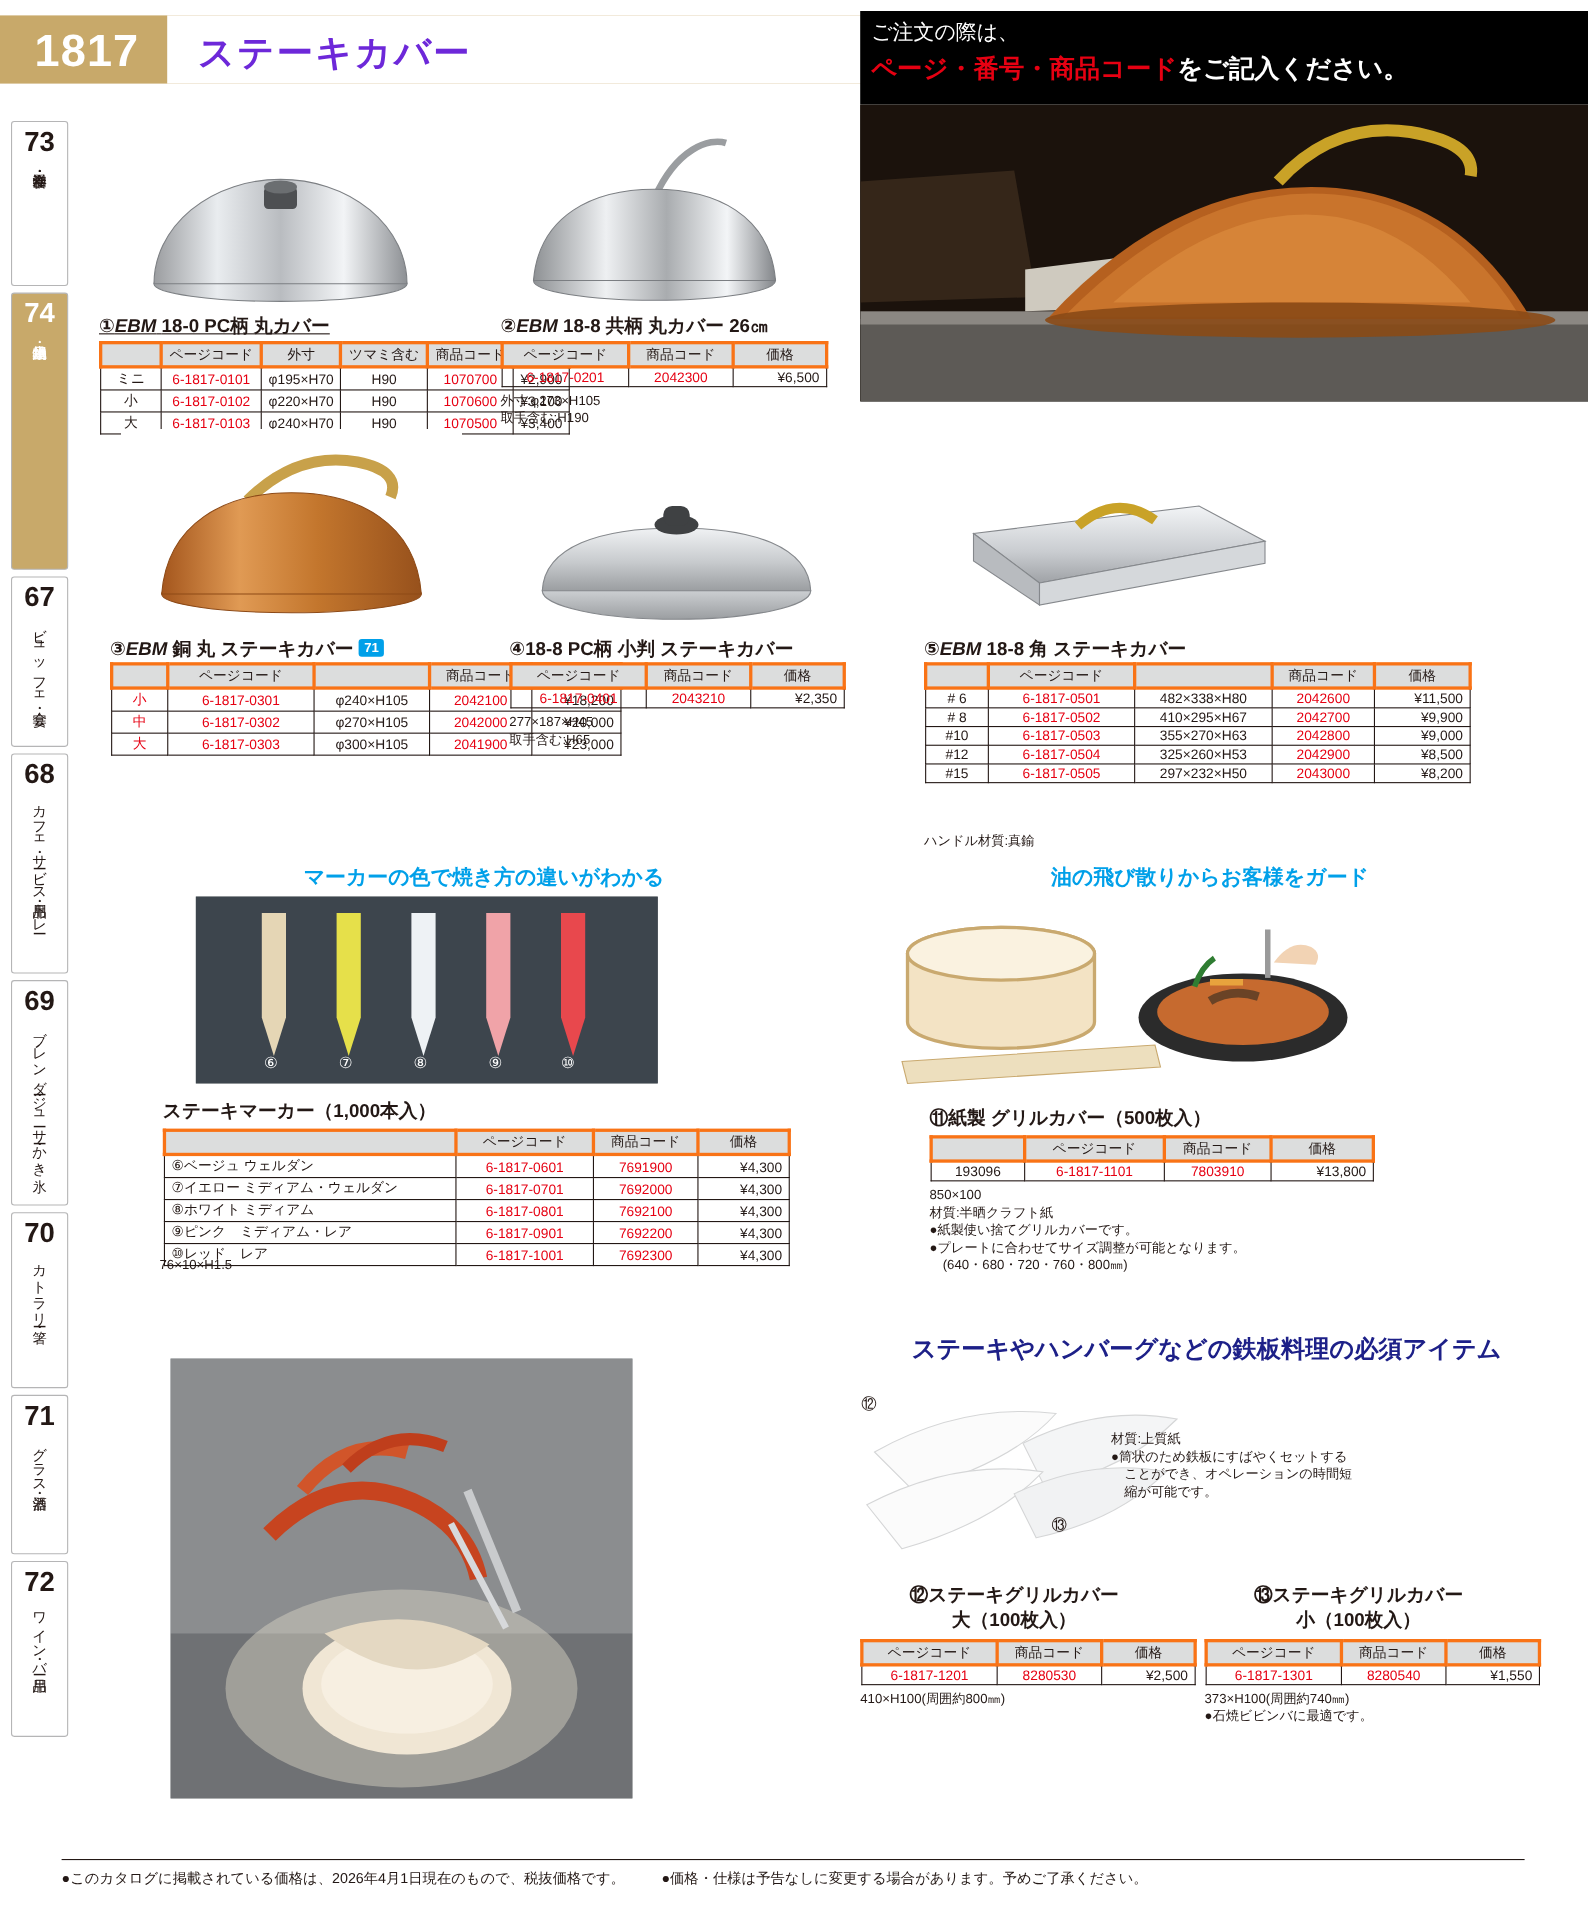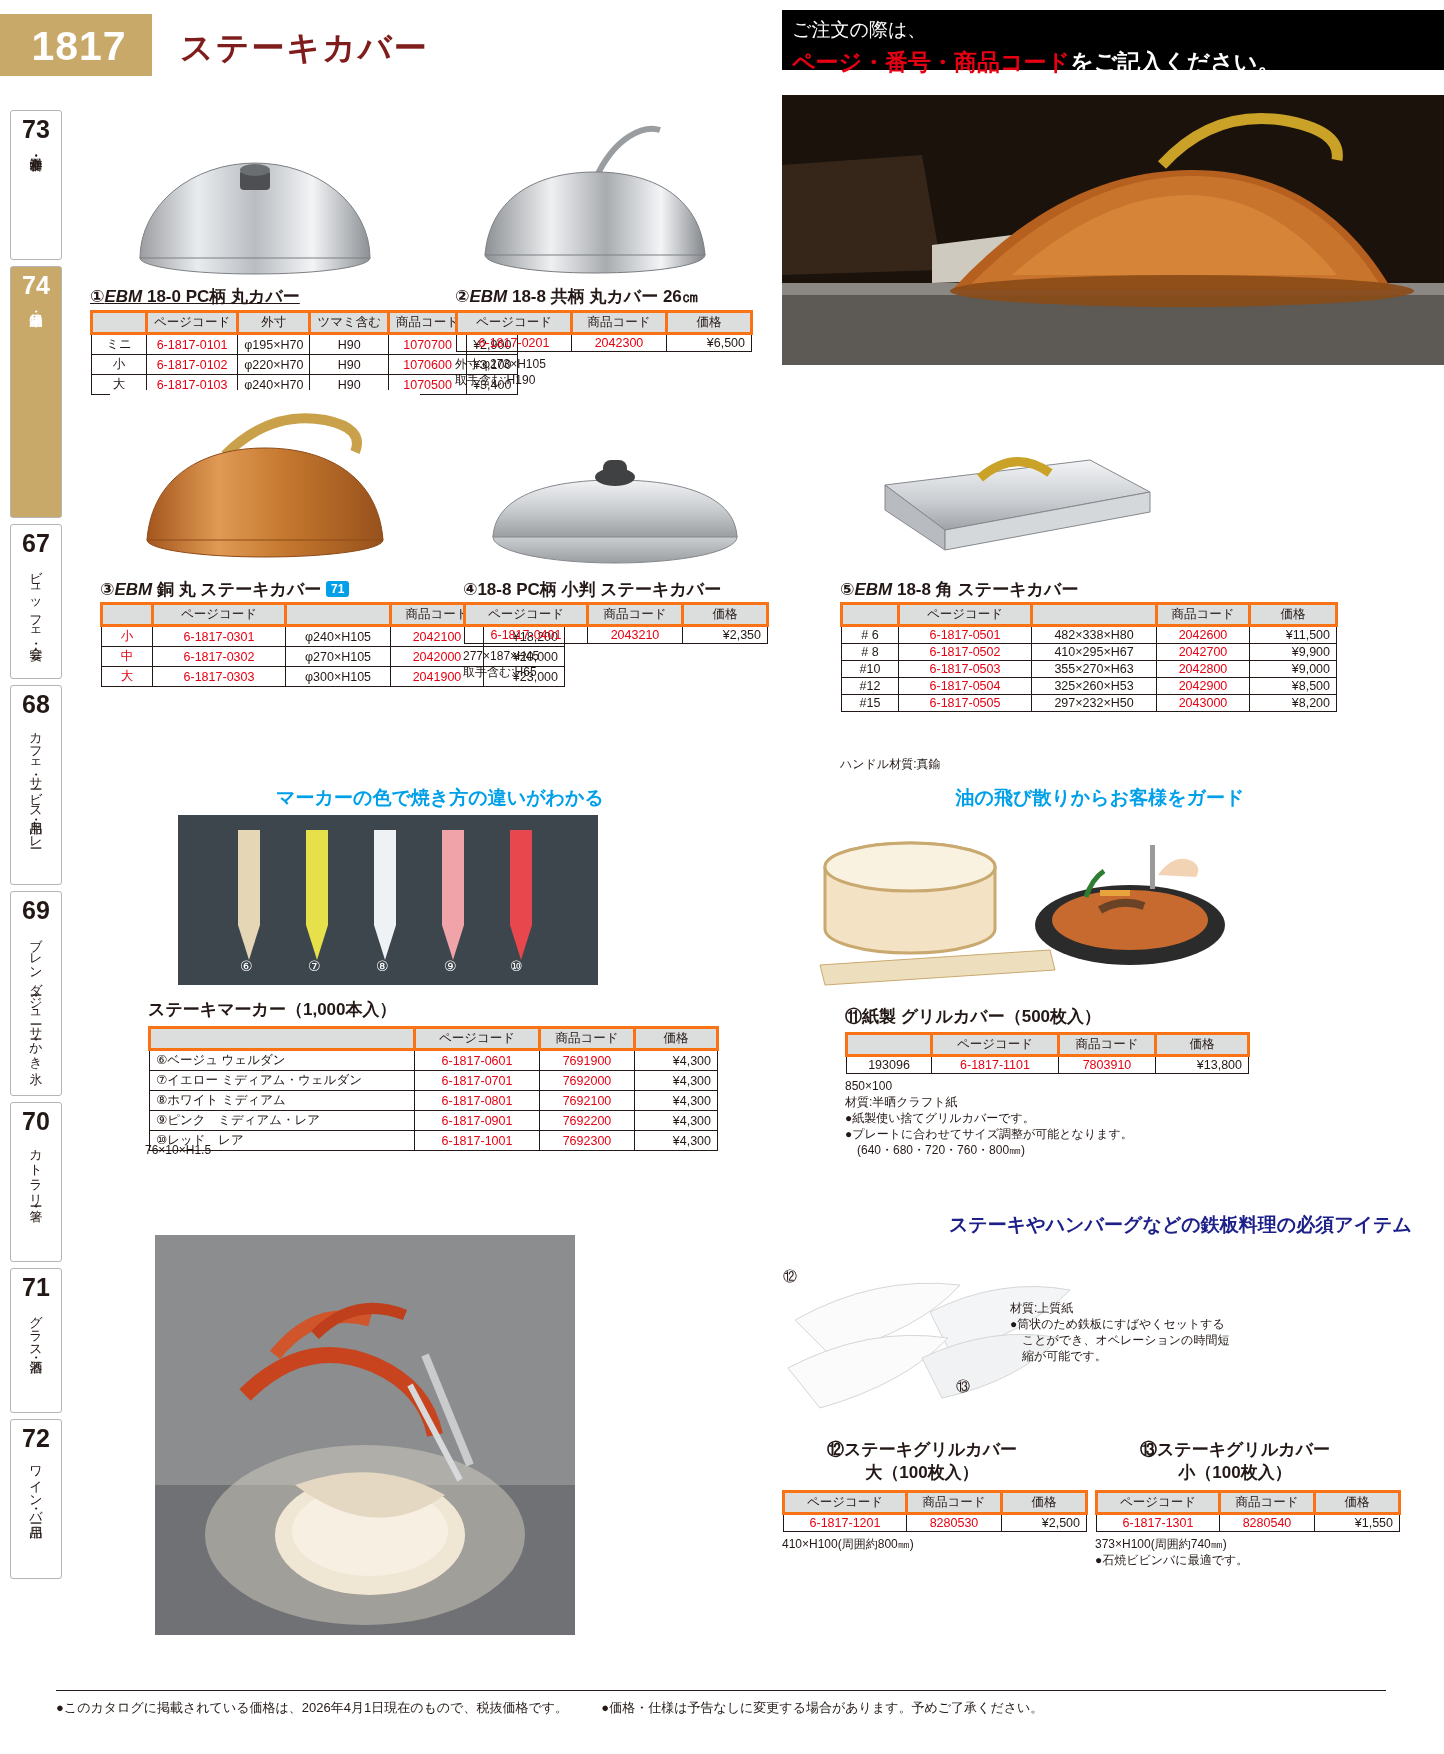--- a/index.html
+++ b/index.html
@@ -9,22 +9,22 @@
     color:#231815;position:relative;overflow:hidden;
   }
   .page{position:relative;width:1444px;height:1754px;}
 
   
   .hdr{position:absolute;left:0;top:0;width:1444px;height:88px;}
   .hdr-bar{position:absolute;left:0;top:14px;width:1230px;height:62px;background:#c8a96a;}
   .hdr-num{position:absolute;left:14px;top:22px;width:130px;height:48px;
     color:#ffffff;font-size:41px;font-weight:bold;letter-spacing:1px;text-align:center;line-height:48px;}
   .hdr-white{position:absolute;left:152px;top:14px;width:1078px;height:62px;background:#ffffff;}
-  .hdr-title{position:absolute;left:180px;top:26px;font-size:33px;font-weight:bold;letter-spacing:2px;color:#7f1d1d;}
-  .hdr-note{position:absolute;left:782px;top:10px;width:662px;height:60px;background:#000000;color:#ffffff;
+  .hdr-title{position:absolute;left:180px;top:26px;font-size:33px;font-weight:bold;letter-spacing:2px;color:#6d28d9;}
+  .hdr-note{position:absolute;left:782px;top:10px;width:662px;height:85px;background:#000000;color:#ffffff;
     font-size:20px;line-height:32px;padding:4px 10px 0 10px;box-sizing:border-box;font-weight:bold;}
   .hdr-note .red{color:#e60012;}
   .hdr-note .l1{font-size:19px;font-weight:normal;}
   .hdr-note .l2{font-size:23px;}
 
   
   .tabs{position:absolute;left:10px;top:110px;width:58px;}
   .tab{position:relative;width:52px;margin-bottom:6px;border:1px solid #b5b5b6;border-radius:3px;
      background:#ffffff;box-sizing:border-box;}
   .tab .n{font-size:25px;font-weight:bold;text-align:center;padding:4px 0 2px 0;color:#231815;}
@@ -43,21 +43,21 @@
   table.pt th{border:3px solid #f97316;background:#dcdddd;font-weight:normal;padding:1px 6px;text-align:center;}
   table.pt td{border:1px solid #231815;padding:1px 6px;white-space:nowrap;}
   table.pt td.c{text-align:center;}
   table.pt td.r{text-align:right;}
   .code{color:#e60012;}
   .lbl-red{color:#e60012;}
 
   .photo{background:#f2f2f2;position:absolute;overflow:hidden;}
 
   .hl{font-size:19px;font-weight:bold;color:#00a0e9;text-align:center;}
-  .hl2{font-size:19px;font-weight:bold;color:#1d2088;text-align:right;}
+  .hl2{font-size:22px;font-weight:bold;color:#1d2088;text-align:center;}
 
   .footer{position:absolute;left:56px;top:1690px;width:1330px;border-top:1px solid #231815;
      padding-top:8px;font-size:13px;color:#231815;}
 
   
   .cn{position:absolute;font-size:14px;color:#ffffff;}
 </style>
 </head>
 <body>
 

